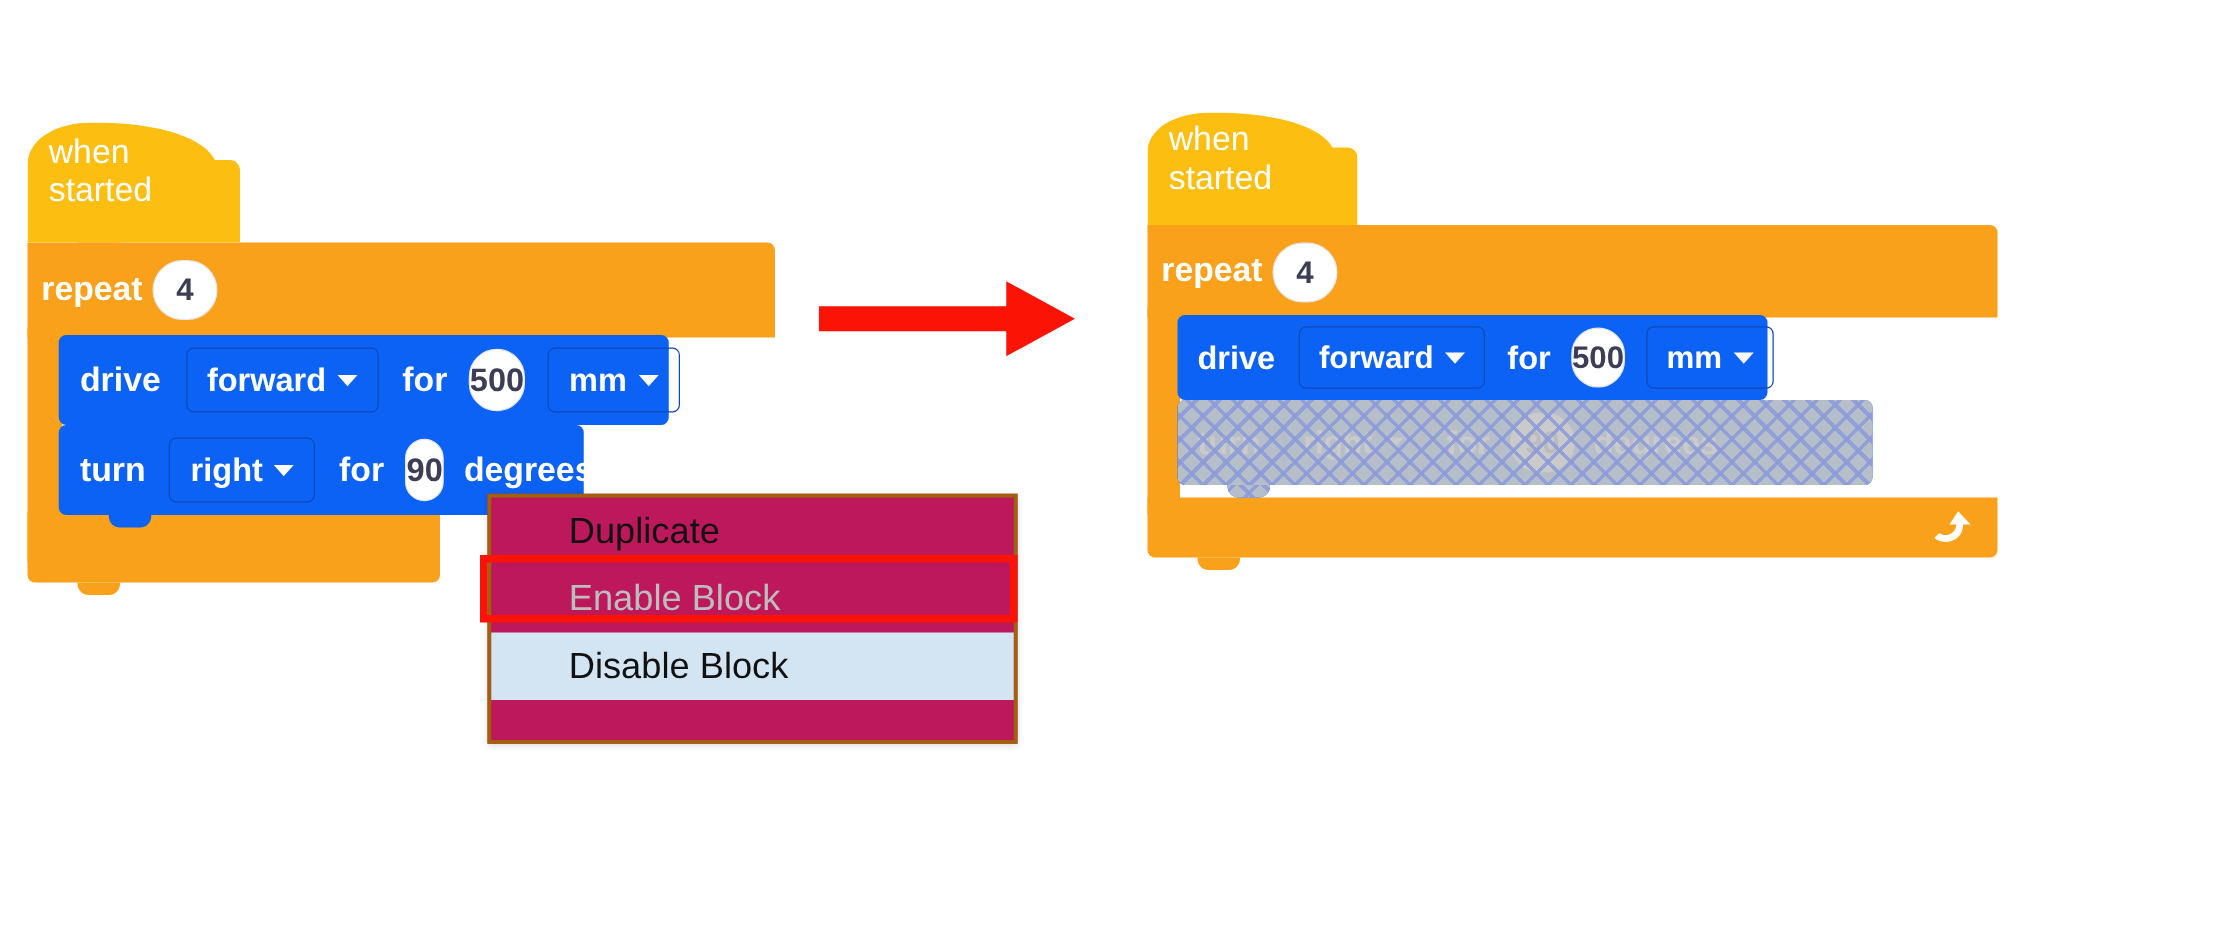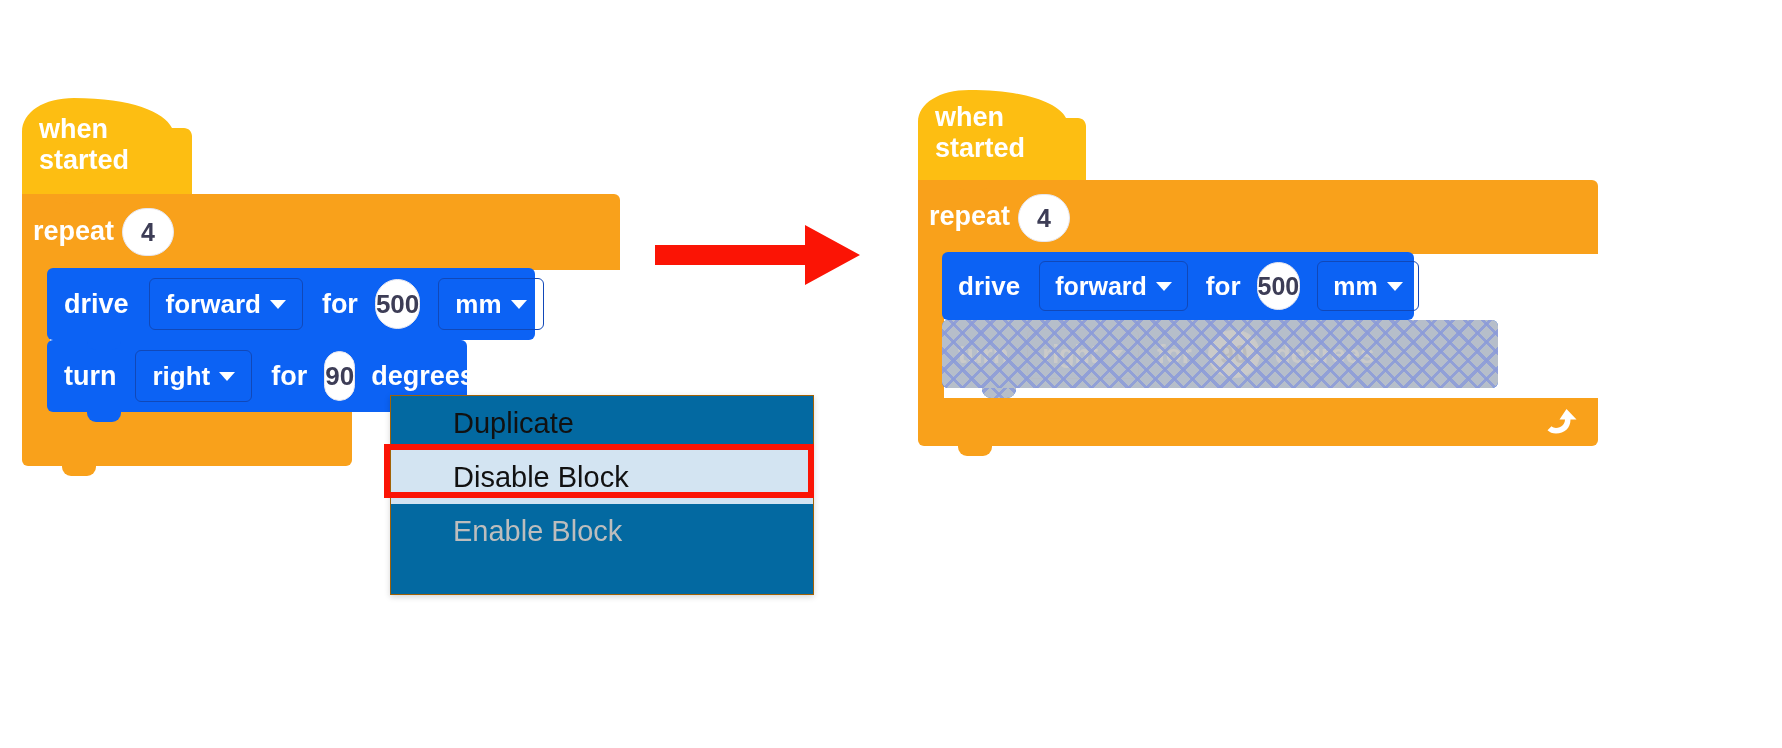--- a/index.html
+++ b/index.html
@@ -17,23 +17,23 @@
   }
 
   .stage { position: absolute; inset: 0; }
 
   
   .blockstack { position: absolute; }
 
   .hat {
     position: absolute;
     color: #fff;
-    font-weight: bold;
-    display: flex;
-    align-items: flex-end;
+    font-weight: normal;
+    display: flex;
+    align-items: center;
     box-sizing: border-box;
   }
   .hat-label {
     position: relative;
     z-index: 3;
   }
 
   .cblock-top, .cblock-bot, .cblock-spine {
     position: absolute;
     background: #F9A11B;
@@ -129,22 +129,22 @@
     z-index: 7;
     background-color: rgba(197,197,197,0.92);
     background-image:
       repeating-linear-gradient(45deg, rgba(139,155,217,0.85) 0 3px, rgba(0,0,0,0) 3px 13px),
       repeating-linear-gradient(-45deg, rgba(139,155,217,0.85) 0 3px, rgba(0,0,0,0) 3px 13px);
   }
 
   
   .context-menu {
     position: absolute;
-    background: #0369a1;
-    border: 1px solid #a16207;
+    background: #be185d;
+    border: 3px solid #a16207;
     box-shadow: 0 2px 6px rgba(0,0,0,0.16);
     z-index: 30;
     box-sizing: border-box;
     text-align: center;
   }
   .menu-item {
     height: 54px;
     display: flex;
     align-items: center;
     padding-left: 62px;
@@ -275,18 +275,18 @@
       <span class="kw" style="margin-left:15px;">degrees</span>
     </div>
     <div class="bump bump-blue" style="left:82px; top:388px;"></div>
 
     <div class="disabled-overlay" style="left:42px; top:320px; width:556px; height:68px;"></div>
     <div class="disabled-bump" style="left:82px; top:388px;"></div>
   </div>
 
   <div class="context-menu" style="left:390px; top:395px; width:424px; height:200px;">
     <div class="menu-item">Duplicate</div>
+    <div class="menu-item disabled">Enable Block</div>
     <div class="menu-item highlight">Disable Block</div>
-    <div class="menu-item disabled">Enable Block</div>
   </div>
   <div class="menu-highlight-ring" style="left:384px; top:444px; width:430px; height:54px;"></div>
 
 </div>
 
 </body></html>

